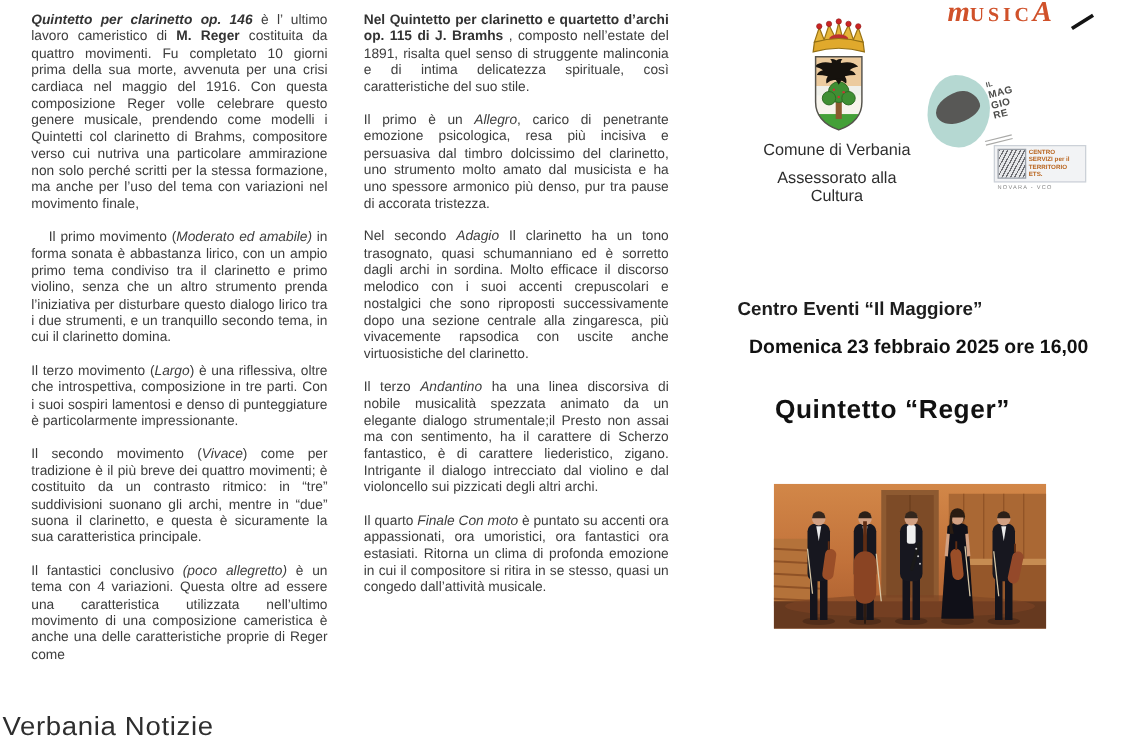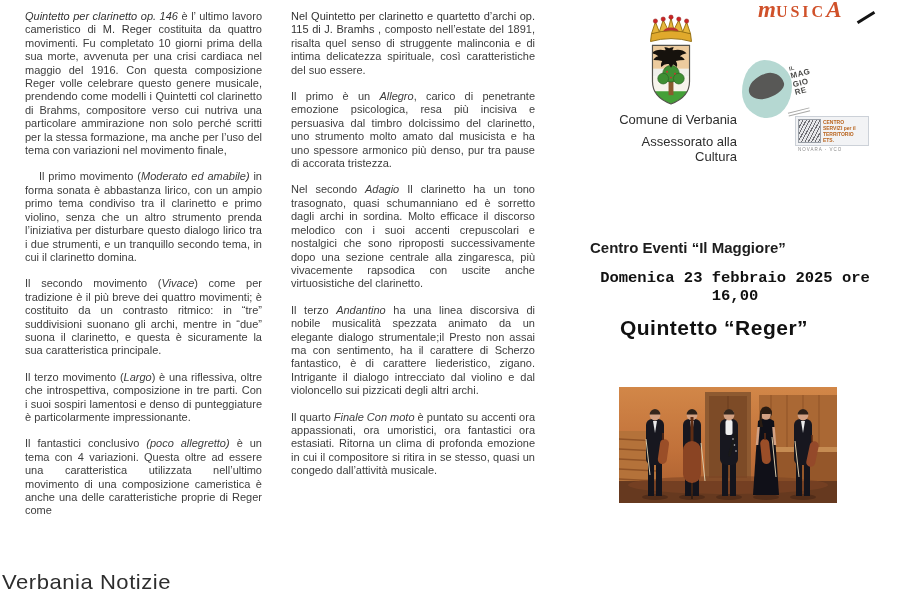--- a/index.html
+++ b/index.html
@@ -7,25 +7,25 @@
     width:900px;height:600px;position:relative;overflow:hidden;
     background:#ffffff;
     font-family:"Liberation Sans",sans-serif;
     color:#3d3d3d;
   }
   
   .col{position:absolute;top:10px;font-size:11px;line-height:13.4px;text-align:justify;}
   .col p{margin:0 0 13px 0;}
   #left-col{left:25px;width:237px;}
   #mid-col{left:291px;width:244px;}
-  .b{font-weight:normal;color:#333;}
+  .b{font-weight:bold;color:#333;}
   .i{font-style:italic;}
   .ind{text-indent:14px;}
   
-  .inst{position:absolute;left:602px;width:135px;text-align:right;font-size:13px;color:#2d2d2d;}
+  .inst{position:absolute;left:602px;width:135px;text-align:center;font-size:13px;color:#2d2d2d;}
   
   .stemma{position:absolute;left:632px;top:12px;}
   
   .vm{position:absolute;left:748px;top:10px;width:120px;height:48px;font-family:"Liberation Serif",serif;}
   .vm-line1{display:block;font-style:italic;font-weight:bold;color:#141414;font-size:16px;letter-spacing:4px;white-space:nowrap;}
   .vm-initial{font-size:27px;font-style:italic;font-weight:bold;color:#141414;}
   .vm-line2{display:block;margin-top:-13px;margin-left:10px;color:#d0512a;white-space:nowrap;}
   .vm-m{font-style:italic;font-size:23px;font-weight:bold;}
   .vm-usic{font-size:16px;font-weight:bold;letter-spacing:3px;}
   .vm-a{font-size:23px;font-style:italic;font-weight:bold;position:relative;}
@@ -41,40 +41,40 @@
   .mg-caption i{display:block;width:22px;height:1.5px;background:#a9a9a7;margin:1.5px 0;}
   
   .cst{position:absolute;left:795px;top:116px;width:74px;}
   .cst-box{display:flex;gap:2px;background:#f2f3f5;border:1px solid #ccd1d8;padding:2px;width:68px;}
   .cst-icon{width:21px;height:22px;background:repeating-linear-gradient(118deg,#6f6f73 0px,#6f6f73 1px,#e7e8ea 1px,#e7e8ea 3px);border:1px solid #9aa0a8;}
   .cst-text{color:#b9651f;font-size:5px;font-weight:bold;line-height:1.2;}
   .cst-text span{display:block;}
   .cst-footer{font-size:4.5px;color:#8a8a8a;letter-spacing:1px;margin-top:1px;padding-left:3px;}
   
   .venue{position:absolute;left:590px;top:239px;width:290px;text-align:left;font-size:15px;font-weight:bold;color:#1d1d1d;}
-  .datetime{position:absolute;left:585px;top:269px;width:300px;text-align:center;font-family:Liberation Mono, monospace;font-size:15.5px;font-weight:bold;color:#111;}
+  .datetime{position:absolute;left:585px;top:269px;width:300px;text-align:center;font-family:Liberation Sans, sans-serif;font-size:15.5px;font-weight:bold;color:#111;}
   .title{position:absolute;left:568px;top:316px;width:292px;text-align:center;font-size:21px;font-weight:bold;letter-spacing:.5px;color:#111;}
   
   .photo{position:absolute;left:619px;top:387px;width:218px;height:116px;}
   
   .footer{position:absolute;left:2px;top:570px;font-size:21px;color:#2e2e2e;transform:scaleX(1.05);transform-origin:left center;letter-spacing:.5px;}
 </style>
 </head>
 <body>
 
 <div id="left-col" class="col">
   <p><span class="b i">Quintetto per clarinetto op. 146</span><span> è l’ ultimo lavoro cameristico di </span><span class="b">M. Reger</span><span>  costituita da quattro movimenti.  Fu completato 10 giorni prima della sua morte, avvenuta per una crisi cardiaca nel maggio del 1916. Con questa composizione  Reger volle celebrare questo genere musicale, prendendo come modelli i Quintetti  col clarinetto di Brahms, compositore verso cui nutriva una particolare ammirazione non solo perché scritti per la stessa formazione, ma anche per l’uso del tema con variazioni nel movimento finale,</span></p>
   <p class="ind"><span>Il primo movimento (</span><span class="i">Moderato ed amabile)</span><span> in forma sonata è abbastanza lirico, con un ampio primo tema condiviso tra il clarinetto e primo violino, senza che un altro strumento prenda l’iniziativa per disturbare questo dialogo lirico tra i due strumenti,  e un tranquillo secondo tema, in cui il clarinetto domina.</span></p>
+  <p><span>Il terzo movimento (</span><span class="i">Largo</span><span>) è una riflessiva, oltre che introspettiva, composizione in tre parti. Con i suoi sospiri lamentosi e denso di punteggiature è particolarmente impressionante.</span></p>
   <p><span>Il secondo movimento  (</span><span class="i">Vivace</span><span>) come per tradizione è il più breve dei quattro movimenti; è costituito da un contrasto ritmico: in “tre” suddivisioni suonano gli archi, mentre in “due” suona il clarinetto, e questa è sicuramente la sua  caratteristica principale.</span></p>
-  <p><span>Il terzo movimento (</span><span class="i">Largo</span><span>) è una riflessiva, oltre che introspettiva, composizione in tre parti. Con i suoi sospiri lamentosi e denso di punteggiature è particolarmente impressionante.</span></p>
   <p><span>Il fantastici conclusivo </span><span class="i">(poco allegretto)</span><span> è un tema con 4 variazioni. Questa oltre ad essere una caratteristica utilizzata nell’ultimo movimento di una composizione cameristica  è anche una delle caratteristiche proprie di Reger come</span></p>
 </div>
 
 <div id="mid-col" class="col">
-  <p><span class="b">Nel Quintetto per clarinetto e quartetto d’archi op. 115 di J. Bramhs</span><span> , composto nell’estate del 1891,  risalta  quel senso di struggente malinconia e di intima delicatezza spirituale, così caratteristiche del suo essere.</span></p>
+  <p><span class="b">Nel Quintetto per clarinetto e quartetto d’archi op. 115 di J. Bramhs</span><span> , composto nell’estate del 1891,  risalta  quel senso di struggente malinconia e di intima delicatezza spirituale, così caratteristiche del suo stile.</span></p>
   <p><span>Il primo è un </span><span class="i">Allegro</span><span>, carico di penetrante emozione psicologica, resa più incisiva e persuasiva dal timbro dolcissimo del clarinetto, uno strumento molto amato dal musicista e ha uno spessore armonico più denso, pur tra pause di accorata tristezza.</span></p>
   <p><span>Nel secondo </span><span class="i">Adagio</span><span>  Il clarinetto ha un tono trasognato, quasi schumanniano  ed è sorretto dagli archi in sordina. Molto efficace il discorso melodico con i suoi accenti crepuscolari e nostalgici  che sono riproposti successivamente dopo una sezione centrale alla zingaresca, più vivacemente rapsodica con uscite anche virtuosistiche del clarinetto.</span></p>
   <p><span>Il terzo </span><span class="i">Andantino</span><span> ha una linea discorsiva di nobile musicalità spezzata animato da un elegante dialogo strumentale;il   Presto non assai ma con sentimento, ha il carattere di Scherzo fantastico,  è di carattere liederistico, zigano. Intrigante il dialogo intrecciato dal violino e dal violoncello sui pizzicati degli altri archi.</span></p>
   <p><span>Il quarto  </span><span class="i">Finale Con moto</span><span> è puntato su accenti ora appassionati, ora umoristici, ora fantastici ora estasiati. Ritorna  un clima di profonda emozione in cui il compositore si ritira in se stesso, quasi un congedo dall’attività musicale.</span></p>
 </div>
 
 <div class="stemma">
   <svg width="78" height="100" viewBox="0 0 80 100">
     <defs>
       <clipPath id="shieldClip">

